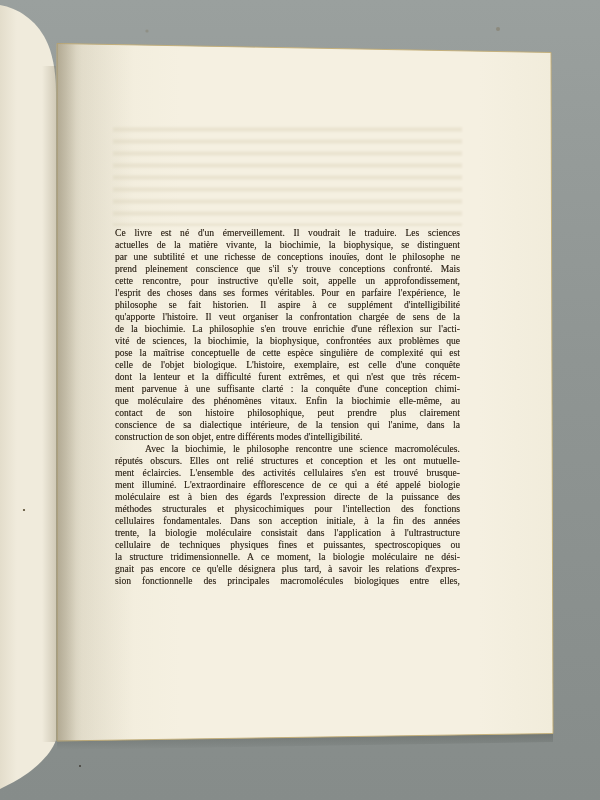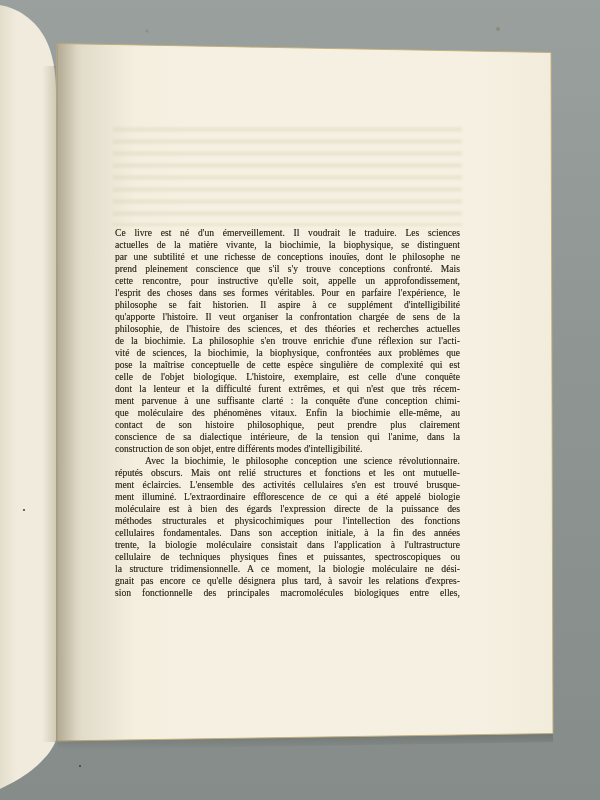--- a/index.html
+++ b/index.html
@@ -116,33 +116,32 @@
 
   <div class="page-text">
       <div class="line">Ce livre est né d'un émerveillement. Il voudrait le traduire. Les sciences</div>
       <div class="line">actuelles de la matière vivante, la biochimie, la biophysique, se distinguent</div>
       <div class="line">par une subtilité et une richesse de conceptions inouïes, dont le philosophe ne</div>
       <div class="line">prend pleinement conscience que s'il s'y trouve conceptions confronté. Mais</div>
       <div class="line">cette rencontre, pour instructive qu'elle soit, appelle un approfondissement,</div>
       <div class="line">l'esprit des choses dans ses formes véritables. Pour en parfaire l'expérience, le</div>
       <div class="line">philosophe se fait historien. Il aspire à ce supplément d'intelligibilité</div>
       <div class="line">qu'apporte l'histoire. Il veut organiser la confrontation chargée de sens de la</div>
-      <div class="line">philosophie, de l'histoire des sciences, et des théories et recherches actuelles</div>
       <div class="line">de la biochimie. La philosophie s'en trouve enrichie d'une réflexion sur l'acti-</div>
       <div class="line">vité de sciences, la biochimie, la biophysique, confrontées aux problèmes que</div>
       <div class="line">pose la maîtrise conceptuelle de cette espèce singulière de complexité qui est</div>
       <div class="line">celle de l'objet biologique. L'histoire, exemplaire, est celle d'une conquête</div>
       <div class="line">dont la lenteur et la difficulté furent extrêmes, et qui n'est que très récem-</div>
       <div class="line">ment parvenue à une suffisante clarté : la conquête d'une conception chimi-</div>
       <div class="line">que moléculaire des phénomènes vitaux. Enfin la biochimie elle-même, au</div>
       <div class="line">contact de son histoire philosophique, peut prendre plus clairement</div>
       <div class="line">conscience de sa dialectique intérieure, de la tension qui l'anime, dans la</div>
       <div class="line last">construction de son objet, entre différents modes d'intelligibilité.</div>
-      <div class="line indent">Avec la biochimie, le philosophe conception une science révolutionnaire.</div>
-      <div class="line">réputés obscurs. Mais ont relié structures et fonctions et les ont mutuelle-</div>
+      <div class="line indent">Avec la biochimie, le philosophe rencontre une science macromolécules.</div>
+      <div class="line">réputés obscurs. Elles ont relié structures et conception et les ont mutuelle-</div>
       <div class="line">ment éclaircies. L'ensemble des activités cellulaires s'en est trouvé brusque-</div>
       <div class="line">ment illuminé. L'extraordinaire efflorescence de ce qui a été appelé biologie</div>
       <div class="line">moléculaire est à bien des égards l'expression directe de la puissance des</div>
       <div class="line">méthodes structurales et physicochimiques pour l'intellection des fonctions</div>
       <div class="line">cellulaires fondamentales. Dans son acception initiale, à la fin des années</div>
       <div class="line">trente, la biologie moléculaire consistait dans l'application à l'ultrastructure</div>
       <div class="line">cellulaire de techniques physiques fines et puissantes, spectroscopiques ou</div>
       <div class="line">la structure tridimensionnelle. A ce moment, la biologie moléculaire ne dési-</div>
       <div class="line">gnait pas encore ce qu'elle désignera plus tard, à savoir les relations d'expres-</div>
       <div class="line">sion fonctionnelle des principales macromolécules biologiques entre elles,</div>

